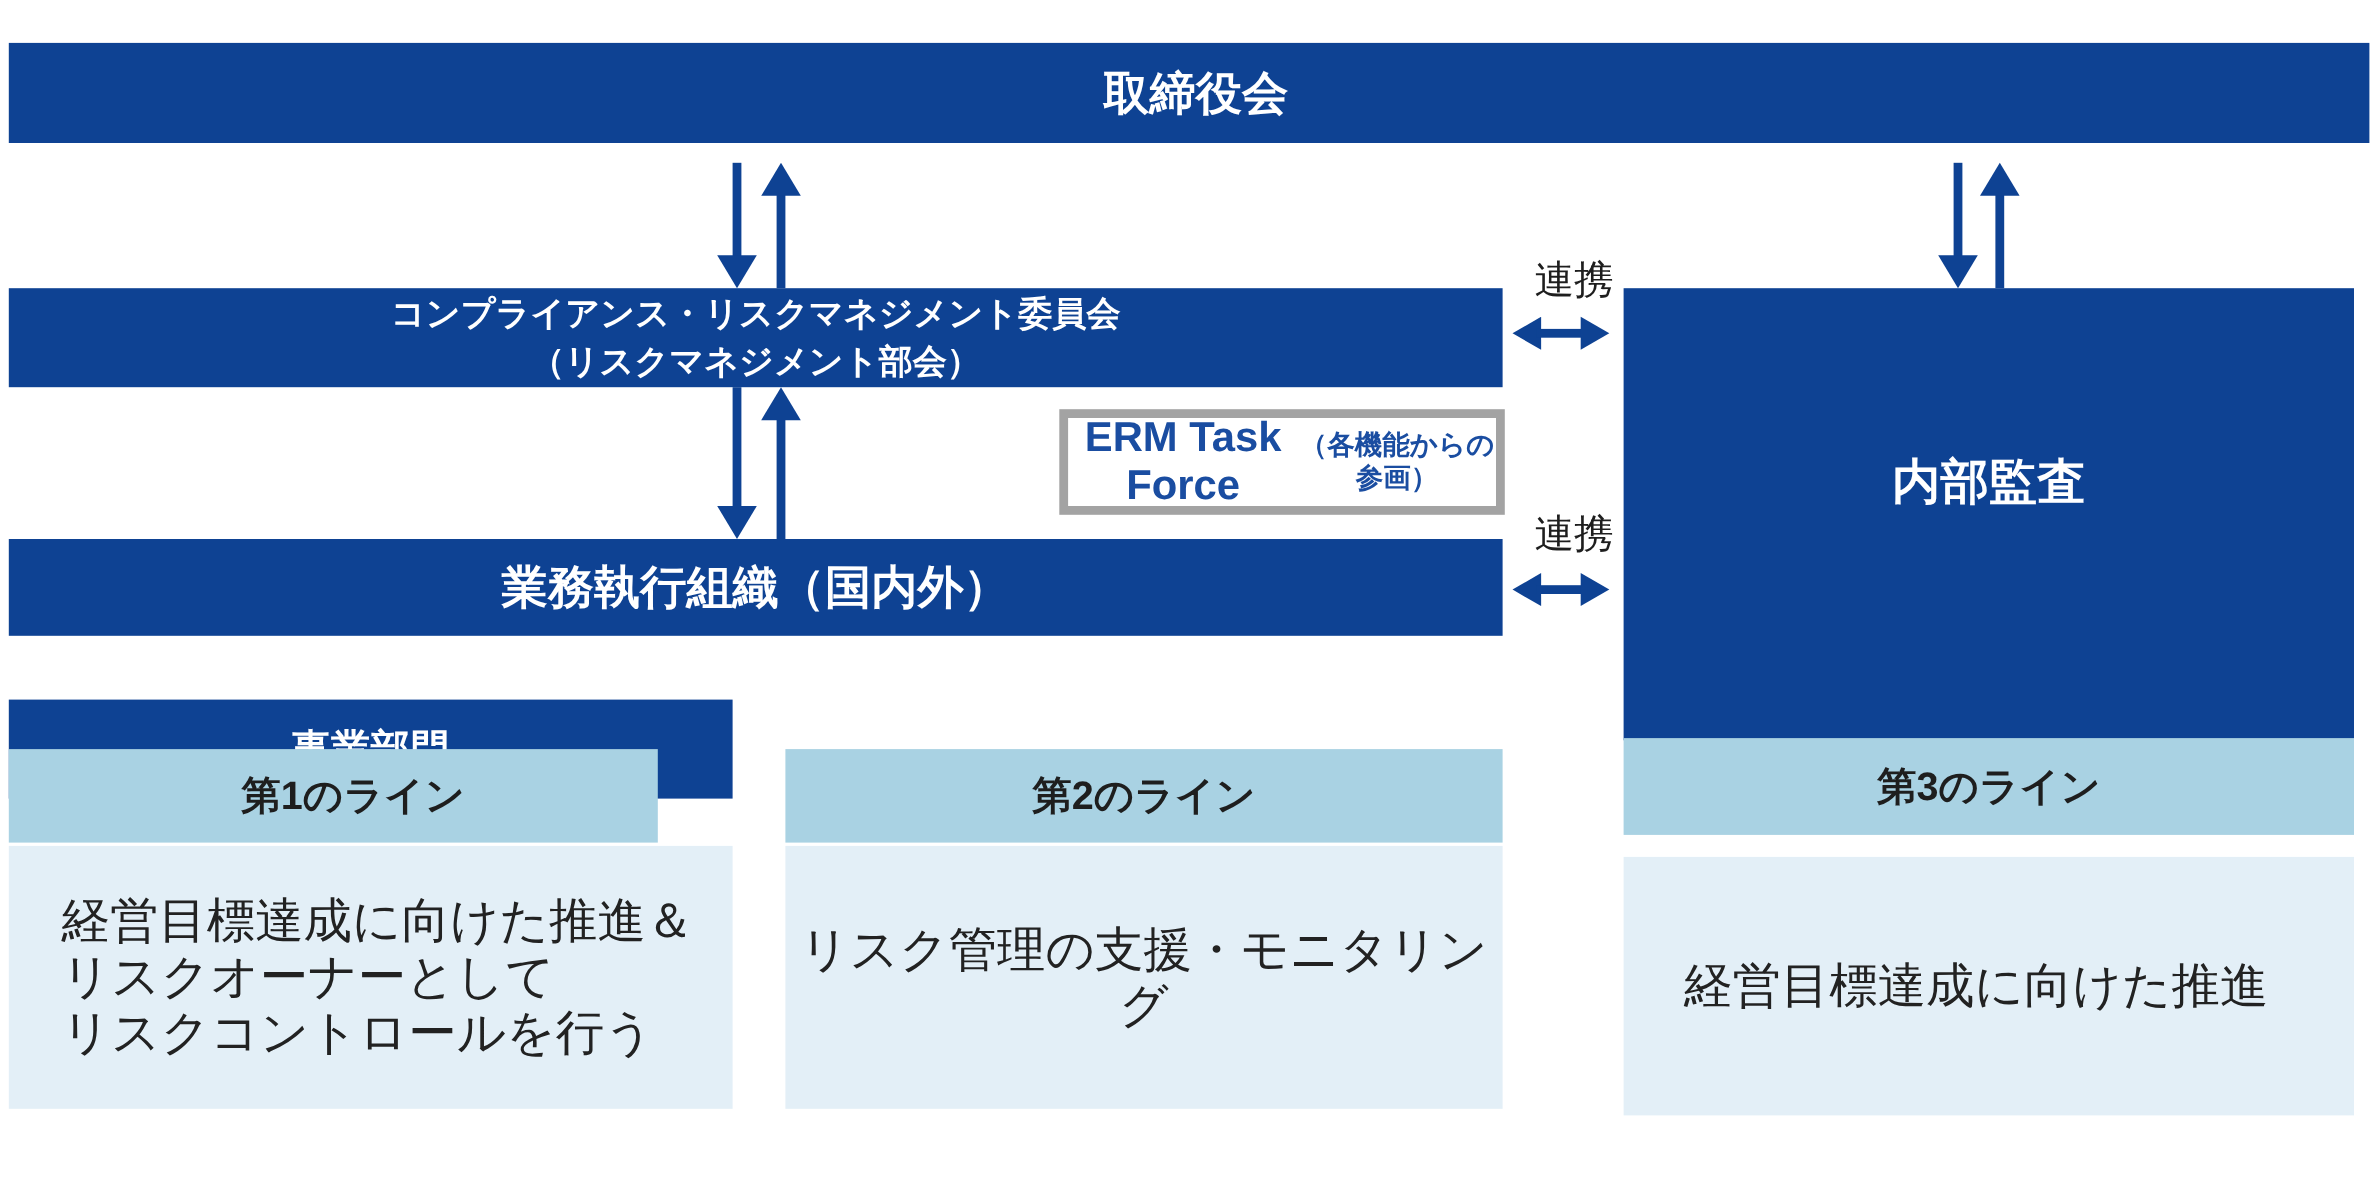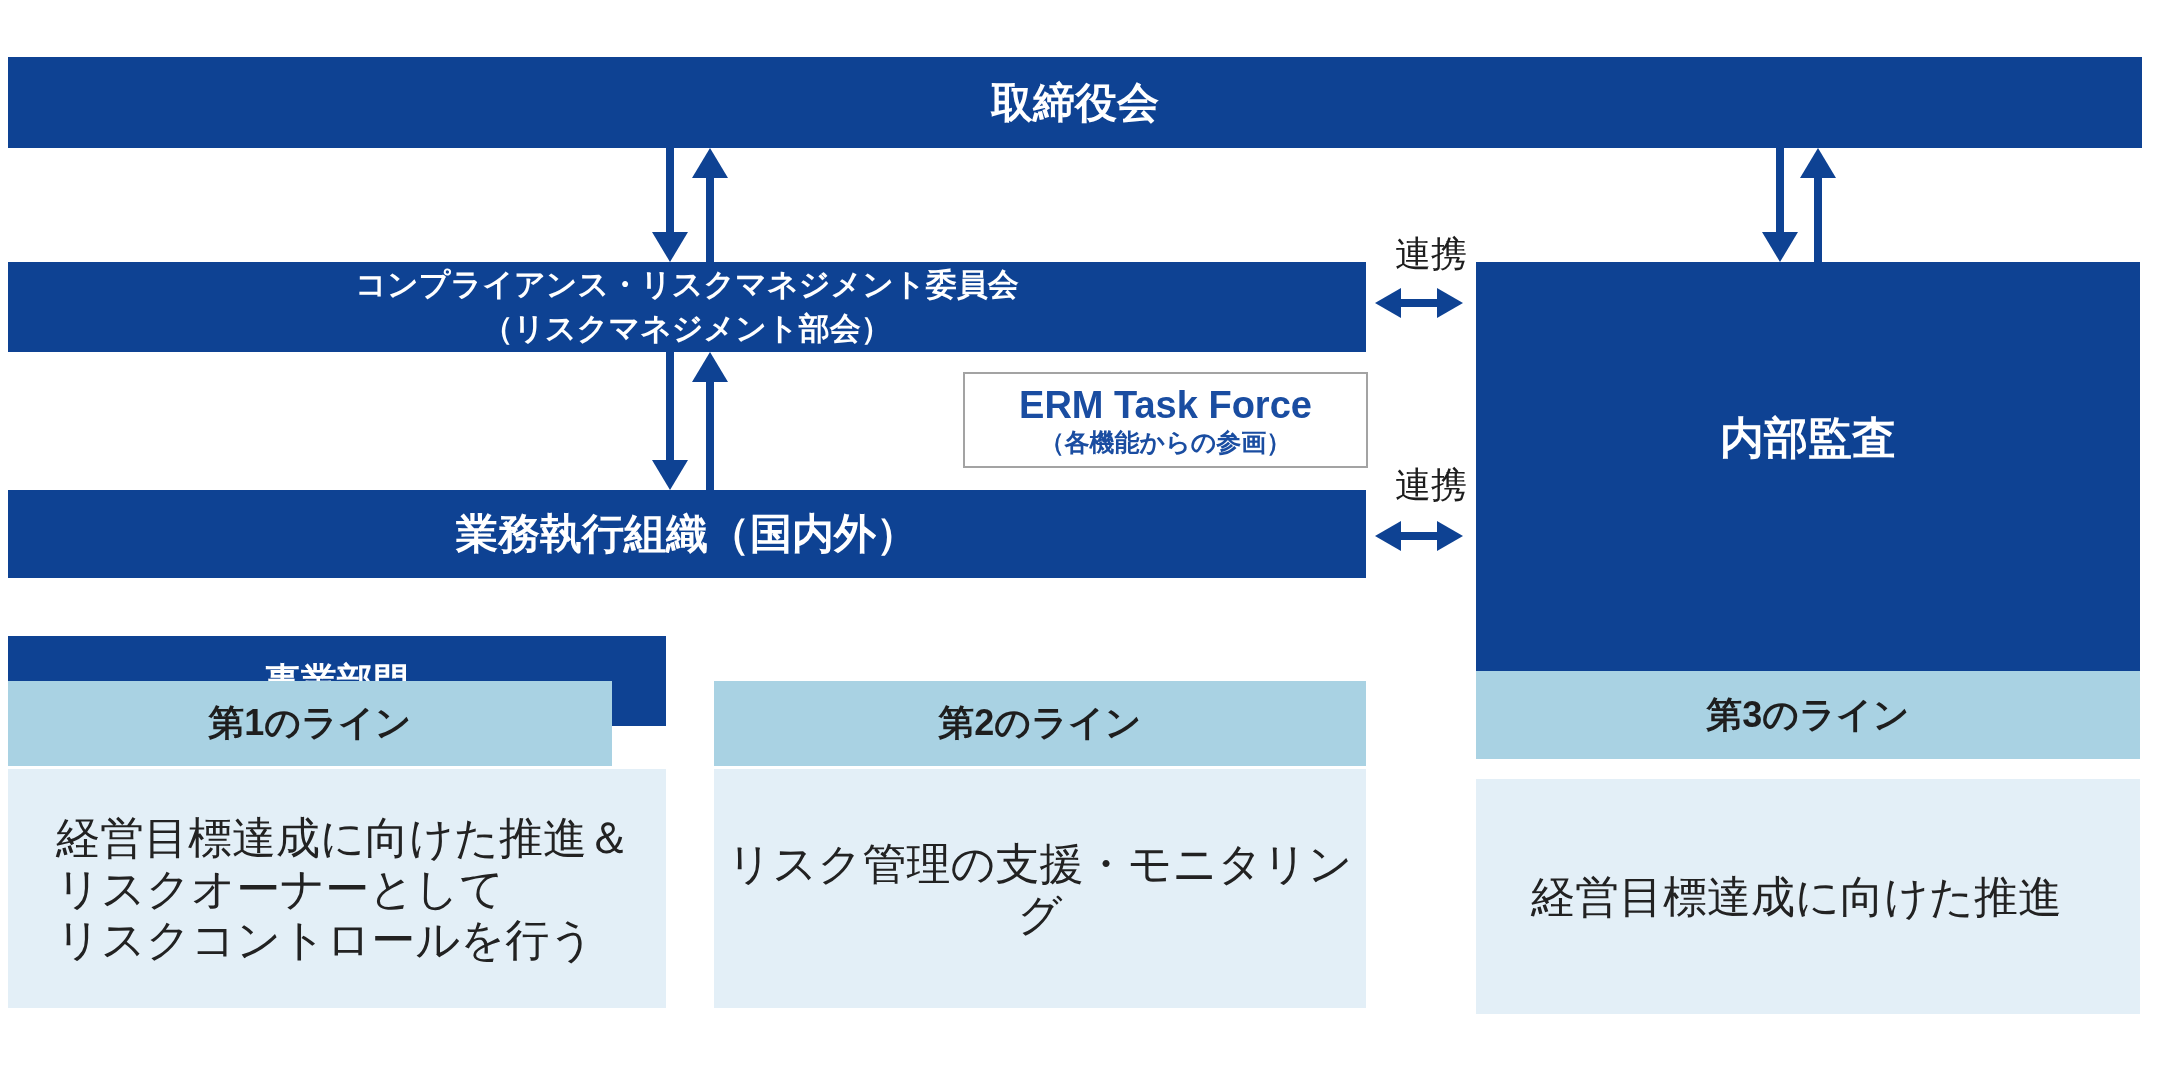--- a/index.html
+++ b/index.html
@@ -12,45 +12,45 @@
   }
   .navy-bar{
     position:absolute;
     background:#0e4293;
     color:#ffffff;
     display:flex;flex-direction:column;
     align-items:center;justify-content:center;
     text-align:center;
     font-weight:bold;
   }
-  .bar-board{left:8px;top:57px;width:2134px;height:91px;font-size:42px;}
+  .bar-board{left:8px;top:39px;width:2134px;height:91px;font-size:42px;padding-left:12px;}
   .bar-committee{left:8px;top:262px;width:1358px;height:90px;font-size:31px;line-height:44px;}
   .bar-exec{left:8px;top:490px;width:1358px;height:88px;font-size:42px;}
   .box-audit{left:1476px;top:262px;width:664px;height:411px;font-size:44px;padding-bottom:58px;box-sizing:border-box;}
   .col-header{height:90px;top:588px;font-size:36px;margin-top:48px;}
   .col1-header{left:8px;width:658px;}
   .col2-header{left:714px;width:652px;}
 
   .erm-box{
     position:absolute;left:963px;top:372px;width:405px;height:96px;
-    background:#ffffff;border:2px solid #a3a3a3;box-sizing:border-box;
-    display:flex;flex-direction:column;align-items:center;justify-content:center;
+    background:#ffffff;border:8px solid #a3a3a3;box-sizing:border-box;
+    display:flex;flex-direction:row;align-items:center;justify-content:center;
     color:#1a4da1;text-align:center;
   }
   .erm-title{font-size:38px;font-weight:bold;line-height:44px;}
   .erm-sub{font-size:25px;font-weight:bold;line-height:30px;}
 
   .band{
     position:absolute;
     background:#a9d2e3;
     color:#1e1e1e;
     display:flex;align-items:center;justify-content:center;
     font-size:36px;font-weight:bold;
   }
-  .band1{left:8px;top:681px;width:604px;height:85px;}
+  .band1{left:8px;top:681px;width:554px;height:85px;padding-left:36px;}
   .band2{left:714px;top:681px;width:652px;height:85px;}
   .band3{left:1476px;top:671px;width:664px;height:88px;}
 
   .pale{
     position:absolute;
     background:#e3eff7;
     color:#222222;
     font-size:44px;line-height:51px;
     display:flex;flex-direction:column;justify-content:center;
     box-sizing:border-box;

